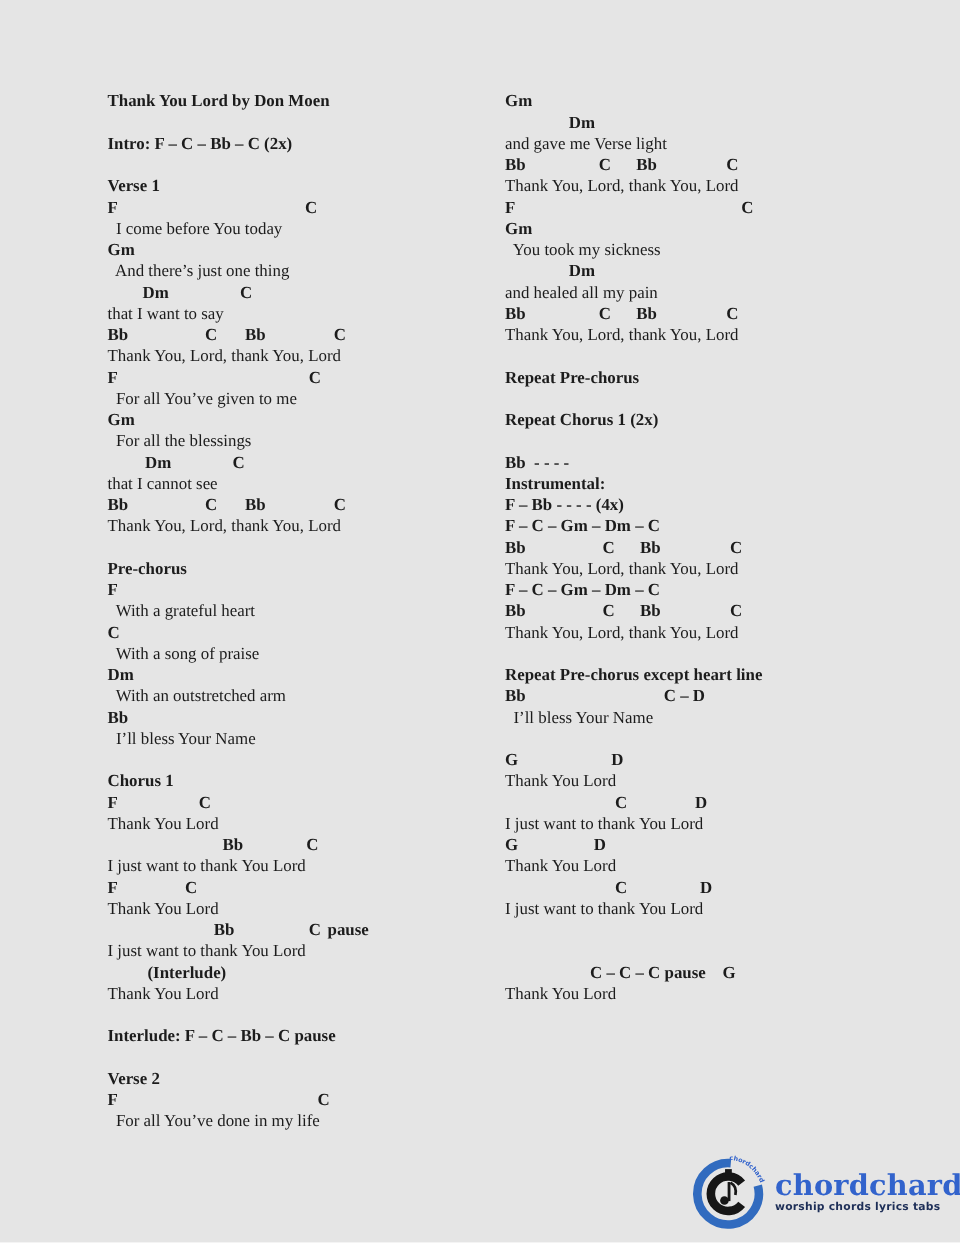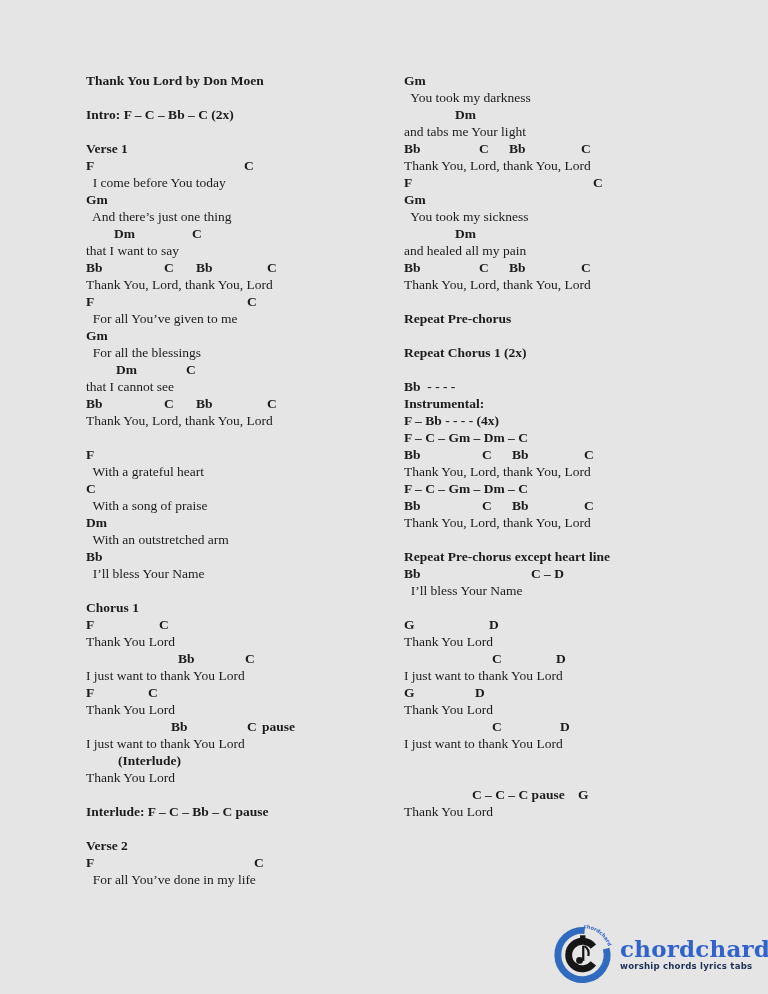--- a/index.html
+++ b/index.html
@@ -52,20 +52,21 @@
       <div class="line lyric">Thank You, Lord, thank You, Lord</div>
       <div class="line chords"><span class="chord" style="left: 0px;">F</span><span class="chord" style="left: 161px;">C</span></div>
       <div class="line lyric">  For all You’ve given to me</div>
       <div class="line chords"><span class="chord" style="left: 0px;">Gm</span></div>
       <div class="line lyric">  For all the blessings</div>
       <div class="line chords"><span class="chord" style="left: 30px;">Dm</span><span class="chord" style="left: 100px;">C</span></div>
       <div class="line lyric">that I cannot see</div>
       <div class="line chords"><span class="chord" style="left: 0px;">Bb</span><span class="chord" style="left: 78px;">C</span><span class="chord" style="left: 110px;">Bb</span><span class="chord" style="left: 181px;">C</span></div>
       <div class="line lyric">Thank You, Lord, thank You, Lord</div>
       <div class="line blank">&nbsp;</div>
+      <div class="line heading">Pre-chorus</div>
       <div class="line chords"><span class="chord" style="left: 0px;">F</span></div>
       <div class="line lyric">  With a grateful heart</div>
       <div class="line chords"><span class="chord" style="left: 0px;">C</span></div>
       <div class="line lyric">  With a song of praise</div>
       <div class="line chords"><span class="chord" style="left: 0px;">Dm</span></div>
       <div class="line lyric">  With an outstretched arm</div>
       <div class="line chords"><span class="chord" style="left: 0px;">Bb</span></div>
       <div class="line lyric">  I’ll bless Your Name</div>
       <div class="line blank">&nbsp;</div>
       <div class="line heading">Chorus 1</div>
@@ -81,23 +82,22 @@
       <div class="line lyric">Thank You Lord</div>
       <div class="line blank">&nbsp;</div>
       <div class="line heading">Interlude: F – C – Bb – C pause</div>
       <div class="line blank">&nbsp;</div>
       <div class="line heading">Verse 2</div>
       <div class="line chords"><span class="chord" style="left: 0px;">F</span><span class="chord" style="left: 168px;">C</span></div>
       <div class="line lyric">  For all You’ve done in my life</div>
     </div>
   <div class="col col-right">
       <div class="line chords"><span class="chord" style="left: 0px;">Gm</span></div>
-      <div class="line lyric">  You took my darkness</div>
       <div class="line chords"><span class="chord" style="left: 51px;">Dm</span></div>
-      <div class="line lyric">and tabs me Your light</div>
+      <div class="line lyric">and gave me Verse light</div>
       <div class="line chords"><span class="chord" style="left: 0px;">Bb</span><span class="chord" style="left: 75px;">C</span><span class="chord" style="left: 105px;">Bb</span><span class="chord" style="left: 177px;">C</span></div>
       <div class="line lyric">Thank You, Lord, thank You, Lord</div>
       <div class="line chords"><span class="chord" style="left: 0px;">F</span><span class="chord" style="left: 189px;">C</span></div>
       <div class="line chords"><span class="chord" style="left: 0px;">Gm</span></div>
       <div class="line lyric">  You took my sickness</div>
       <div class="line chords"><span class="chord" style="left: 51px;">Dm</span></div>
       <div class="line lyric">and healed all my pain</div>
       <div class="line chords"><span class="chord" style="left: 0px;">Bb</span><span class="chord" style="left: 75px;">C</span><span class="chord" style="left: 105px;">Bb</span><span class="chord" style="left: 177px;">C</span></div>
       <div class="line lyric">Thank You, Lord, thank You, Lord</div>
       <div class="line blank">&nbsp;</div>

